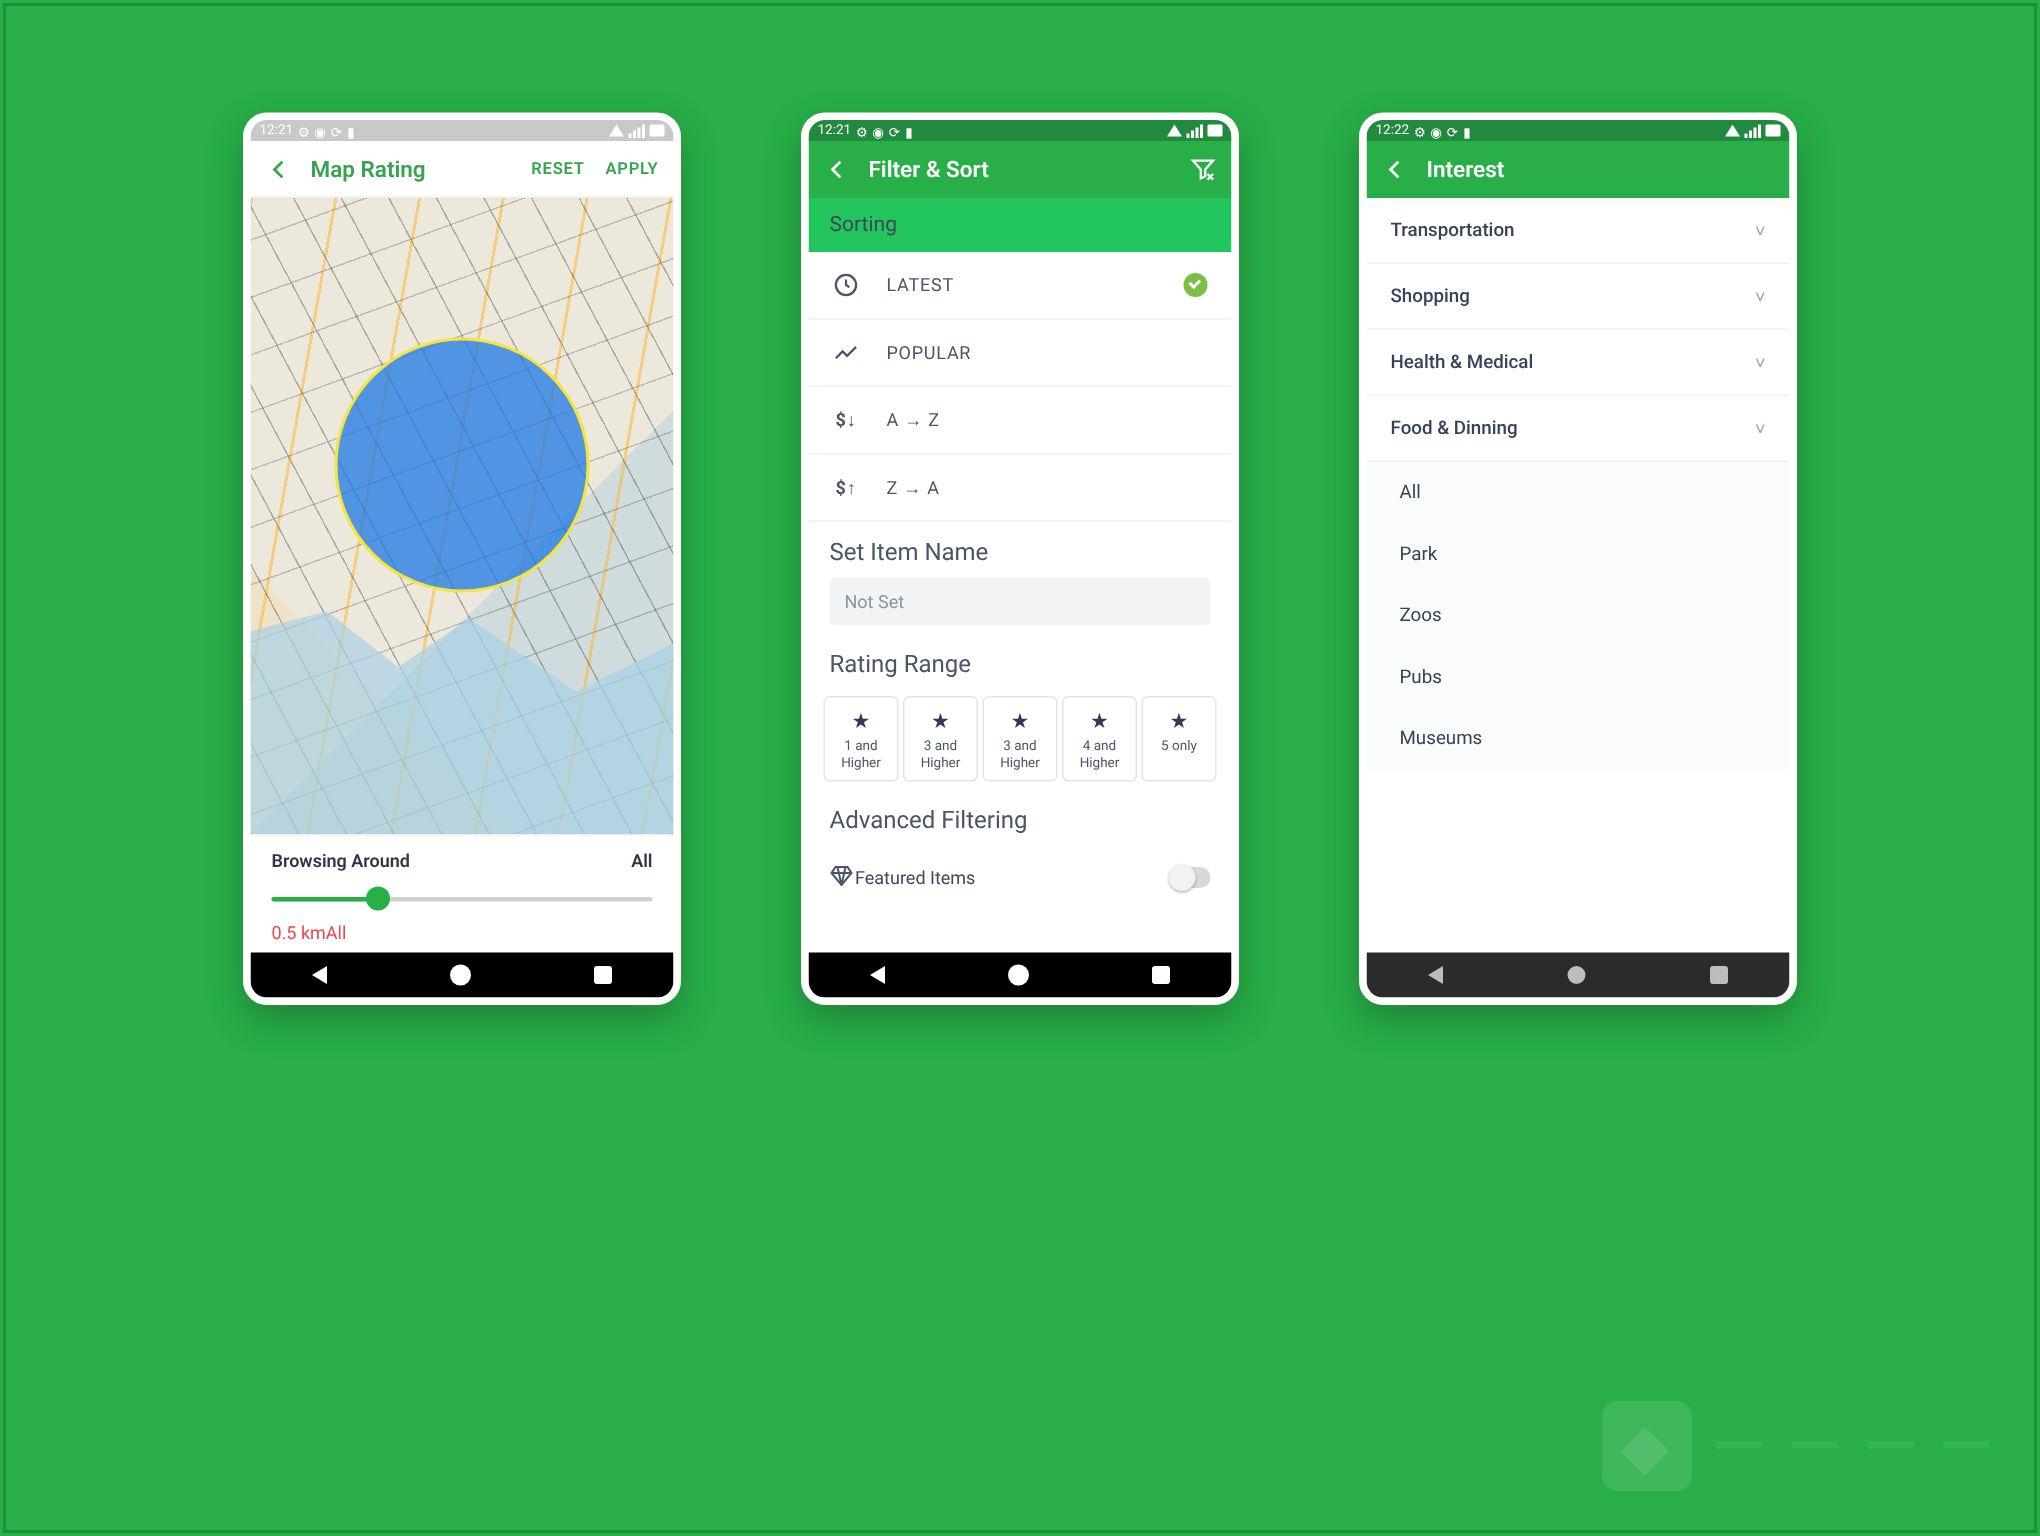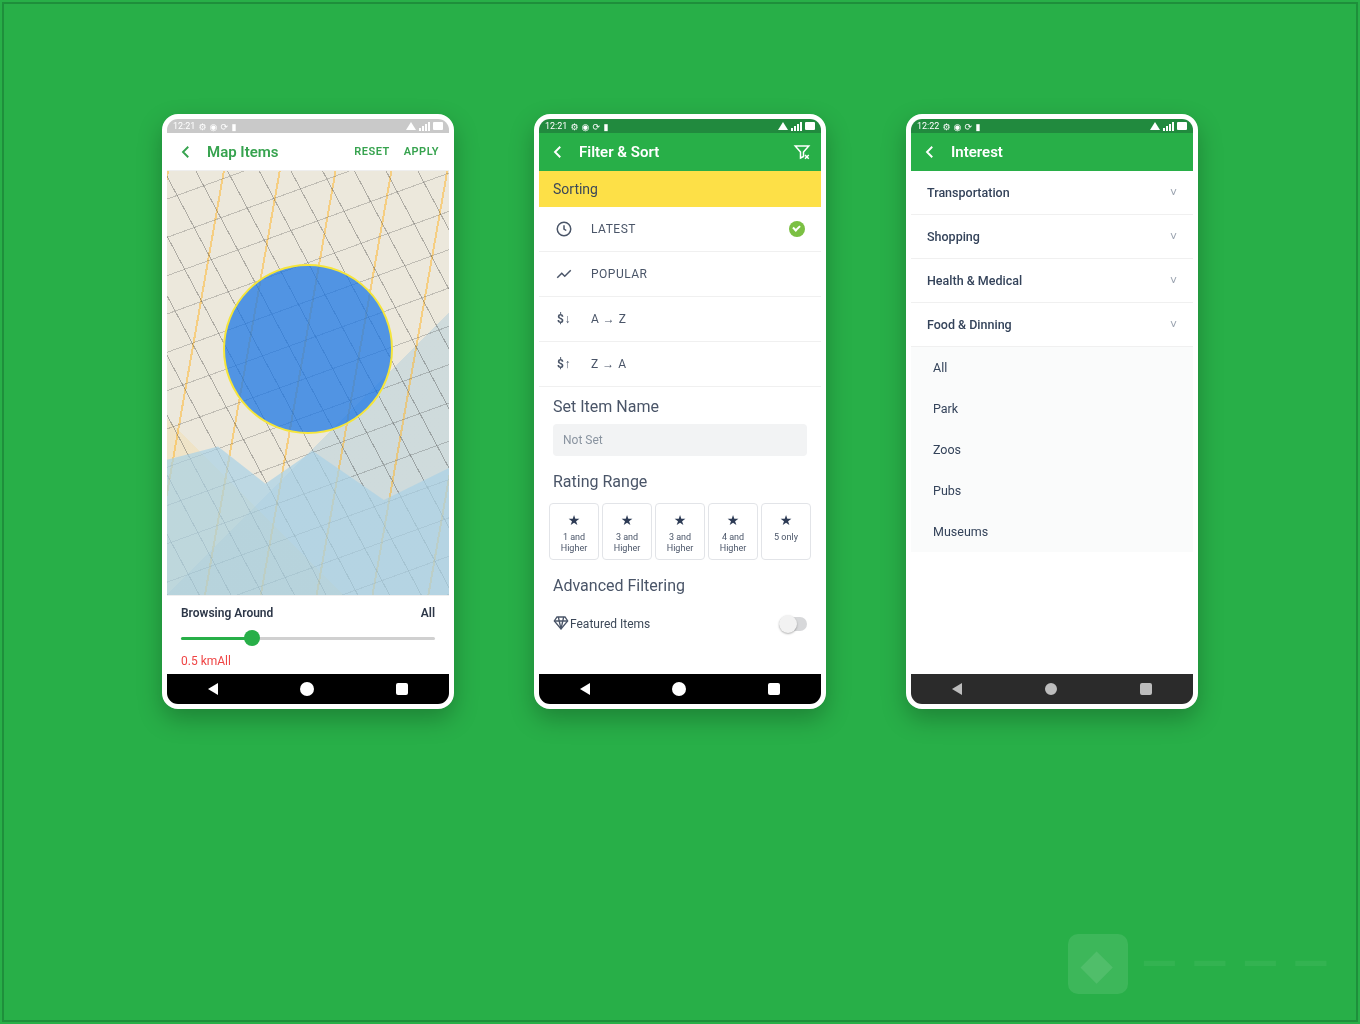--- a/index.html
+++ b/index.html
@@ -14,21 +14,21 @@
   .frame {
     position: absolute;
     border: 2px solid #1e8f3b;
     inset: 2px;
     pointer-events: none;
   }
   .phones {
     display: flex;
     justify-content: center;
     gap: 80px;
-    padding-top: 114px;
+    padding-top: 75px;
   }
   .phone {
     width: 292px;
     height: 595px;
     background: #fff;
     border-radius: 16px;
     box-shadow: 0 10px 25px rgba(0,0,0,0.25);
     overflow: hidden;
     position: relative;
     display: flex;
@@ -124,21 +124,21 @@
     color:#4a5568;
     border-top:1px solid #eee;
   }
   .browse-row{display:flex;justify-content:space-between;font-weight:600;color:#2d3748;margin-bottom:10px;}
   .slider{position:relative;height:16px;margin-bottom:8px;}
   .slider .track{position:absolute;top:7px;left:0;right:0;height:3px;background:#d0d0d0;border-radius:2px;}
   .slider .fill{position:absolute;top:7px;left:0;height:3px;background:#28af48;border-radius:2px;width:28%;}
   .slider .thumb{position:absolute;top:0;left:28%;width:16px;height:16px;margin-left:-8px;background:#28af48;border-radius:50%;}
   .browse-row2{display:flex;justify-content:flex-start;color:#ef4444;}
   
-  .section-head{padding:10px 14px;font-size:14px;color:#3c4858;background:#fde047;}
+  .section-head{padding:10px 14px;font-size:14px;color:#3c4858;background:#22c55e;}
   .sort-item{
     display:flex;align-items:center;gap:18px;
     padding:13px 16px;border-bottom:1px solid #f0f0f0;
     font-size:12px;color:#4a5568;letter-spacing:.5px;
   }
   .sort-item .sic{width:18px;height:18px;display:flex;align-items:center;justify-content:center;color:#4a5568;}
   .check-badge{margin-left:auto;width:16px;height:16px;background:#7bc043;border-radius:50%;position:relative;}
   .check-badge::after{content:"";position:absolute;left:4px;top:4px;width:5px;height:3px;border-left:2px solid #fff;border-bottom:2px solid #fff;transform:rotate(-45deg);}
   .field-block{padding:10px 14px 6px;}
   .field-label{font-size:16px;color:#4a5568;margin-bottom:8px;}
@@ -201,21 +201,21 @@
           </span>
         <span class="batt"></span>
       </div>
     </div>
     <div class="appbar white">
       <div class="back">
         <svg viewBox="0 0 24 24" width="18" height="18" fill="none" stroke="#37a34f" stroke-width="2.5">
             <path d="M15 5l-7 7 7 7"></path>
           </svg>
       </div>
-      <div class="title">Map Items</div>
+      <div class="title">Map Rating</div>
       <div class="actions">
         <span>RESET</span>
         <span>APPLY</span>
       </div>
     </div>
     <div class="mapbox">
       <div class="mapbg"></div>
       <div class="water"></div>
       <div class="radius-circle"></div>
     </div>

